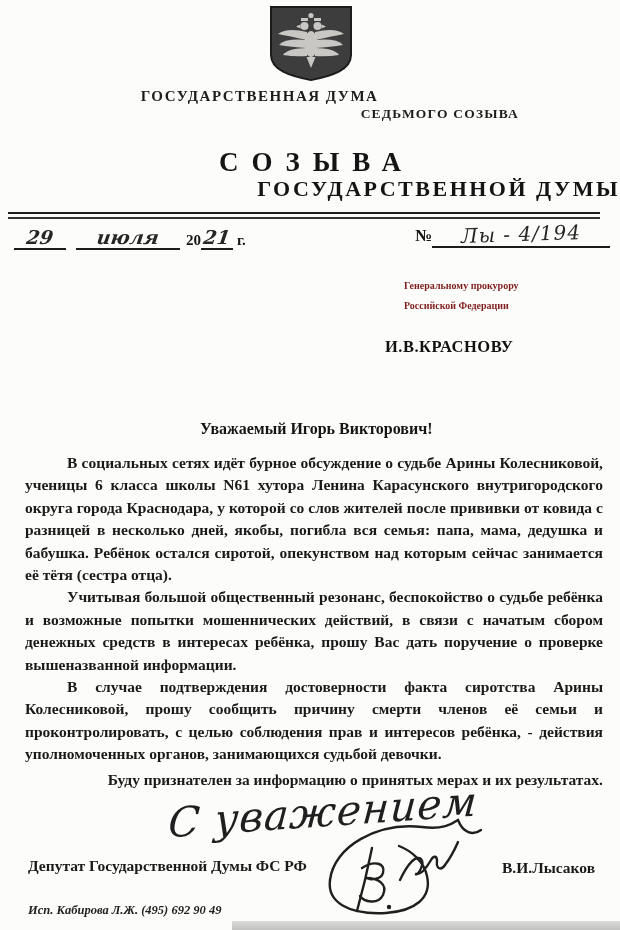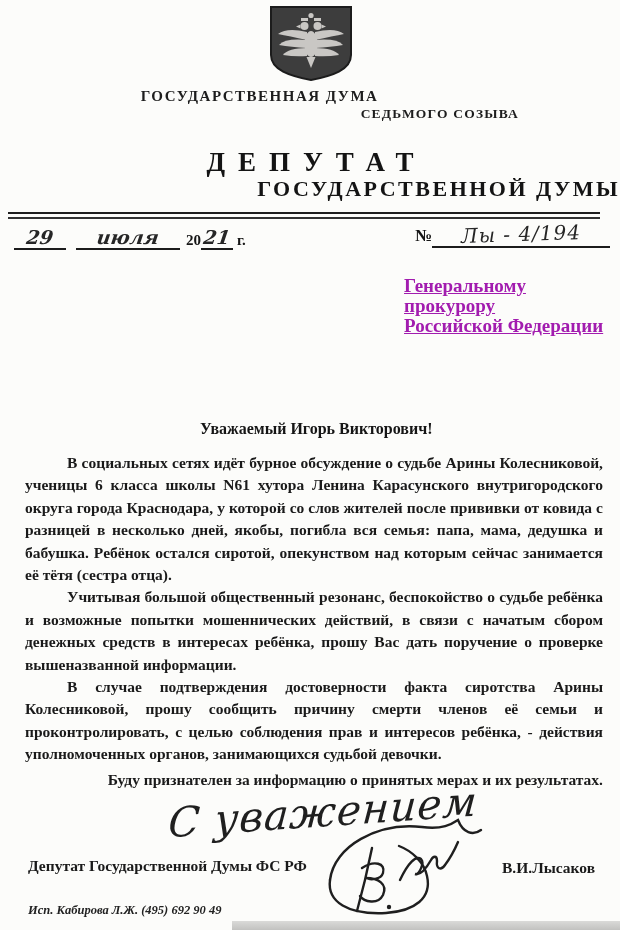--- a/index.html
+++ b/index.html
@@ -29,21 +29,21 @@
   .u{border-bottom:2px solid #1c1c1c;text-align:center;}
   .hw-day{width:52px;font-size:19px;transform:skewX(-8deg);display:inline-block;}
   .hw-month{width:104px;font-size:19px;transform:skewX(-8deg);display:inline-block;}
   .hw-year{width:32px;font-size:19px;transform:skewX(-8deg);display:inline-block;}
   .gap10{width:10px;} .gap6{width:6px;} .gap4{width:4px;}
   .printed{font-size:15px;font-weight:700;padding-bottom:1px;}
   .numberline{position:absolute;top:222px;left:415px;display:flex;align-items:flex-end;}
   .num-label{font-size:17px;font-weight:700;padding-bottom:2px;}
   .num-value{width:178px;font-size:20px;transform:rotate(-2deg);display:inline-block;letter-spacing:1px;}
   
-  .recipient{position:absolute;top:276px;left:404px;font-size:19px;font-weight:700;line-height:20px;color:#a21caf;text-decoration:underline;}
+  .recipient{position:absolute;top:276px;left:404px;font-size:10px;font-weight:700;line-height:20px;color:#7f1d1d;}
   .recipient-name{position:absolute;top:337px;left:385px;font-size:16.5px;font-weight:700;letter-spacing:.5px;color:#111;}
   
   .salutation{position:absolute;top:420px;left:200px;font-size:16px;font-weight:700;color:#151515;}
   .body{position:absolute;top:452px;left:25px;width:578px;font-size:15.5px;font-weight:700;
     line-height:22.4px;text-align:justify;color:#1a1a1a;}
   .body p{margin:0;text-indent:42px;}
   .body p.last{margin-top:3px;text-align:right;}
   
   .valediction{position:absolute;top:788px;left:168px;width:320px;
     font-family:"DejaVu Serif", serif;font-style:italic;font-size:41px;color:#1f1f1f;
@@ -78,21 +78,21 @@
       <rect x="47" y="14" width="7" height="3"></rect>
       <circle cx="44" cy="11.5" r="2.6"></circle>
       <path d="M39.5 53 L44 64 L48.5 53 Z"></path>
     </g>
   </svg>
 
   <div class="org-block">
     <div class="org-line1">ГОСУДАРСТВЕННАЯ ДУМА</div>
     <div class="org-line3">СЕДЬМОГО СОЗЫВА</div>
   </div>
-  <div class="deputy-title">ДЕПУТАТ</div>
+  <div class="deputy-title">СОЗЫВА</div>
   <div class="deputy-subtitle">ГОСУДАРСТВЕННОЙ ДУМЫ</div>
 
   <div class="rule"></div>
 
   <div class="dateline">
     <span class="u" style="width:52px"><span class="hw hw-day">29</span></span>
     <span class="gap10"></span>
     <span class="u" style="width:104px"><span class="hw hw-month">июля</span></span>
     <span class="gap6"></span>
     <span class="printed">20</span>
@@ -103,20 +103,21 @@
 
   <div class="numberline">
     <span class="num-label">№</span>
     <span class="u" style="width:178px"><span class="hw num-value">Лы - 4/194</span></span>
   </div>
 
   <div class="recipient">
     <div>Генеральному прокурору</div>
     <div>Российской Федерации</div>
   </div>
+  <div class="recipient-name">И.В.КРАСНОВУ</div>
 
   <div class="salutation">Уважаемый Игорь Викторович!</div>
 
   <div class="body">
     <p>В социальных сетях идёт бурное обсуждение о судьбе Арины Колесниковой, ученицы 6 класса школы N61 хутора Ленина Карасунского внутригородского округа города Краснодара, у которой со слов жителей после прививки от ковида с разницей в несколько дней, якобы, погибла вся семья: папа, мама, дедушка и бабушка. Ребёнок остался сиротой, опекунством над которым сейчас занимается её тётя (сестра отца).</p>
     <p>Учитывая большой общественный резонанс, беспокойство о судьбе ребёнка и возможные попытки мошеннических действий, в связи с начатым сбором денежных средств в интересах ребёнка, прошу Вас дать поручение о проверке вышеназванной информации.</p>
     <p>В случае подтверждения достоверности факта сиротства Арины Колесниковой, прошу сообщить причину смерти членов её семьи и проконтролировать, с целью соблюдения прав и интересов ребёнка, - действия уполномоченных органов, занимающихся судьбой девочки.</p>
     <p class="last">Буду признателен за информацию о принятых мерах и их результатах.</p>
   </div>
 

